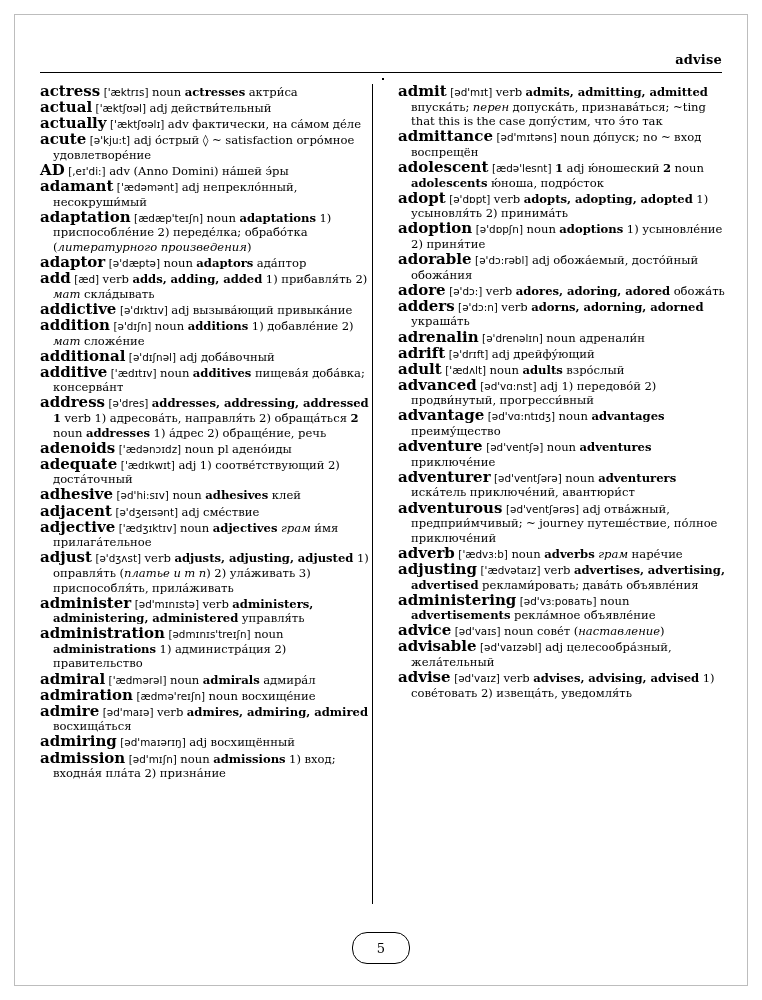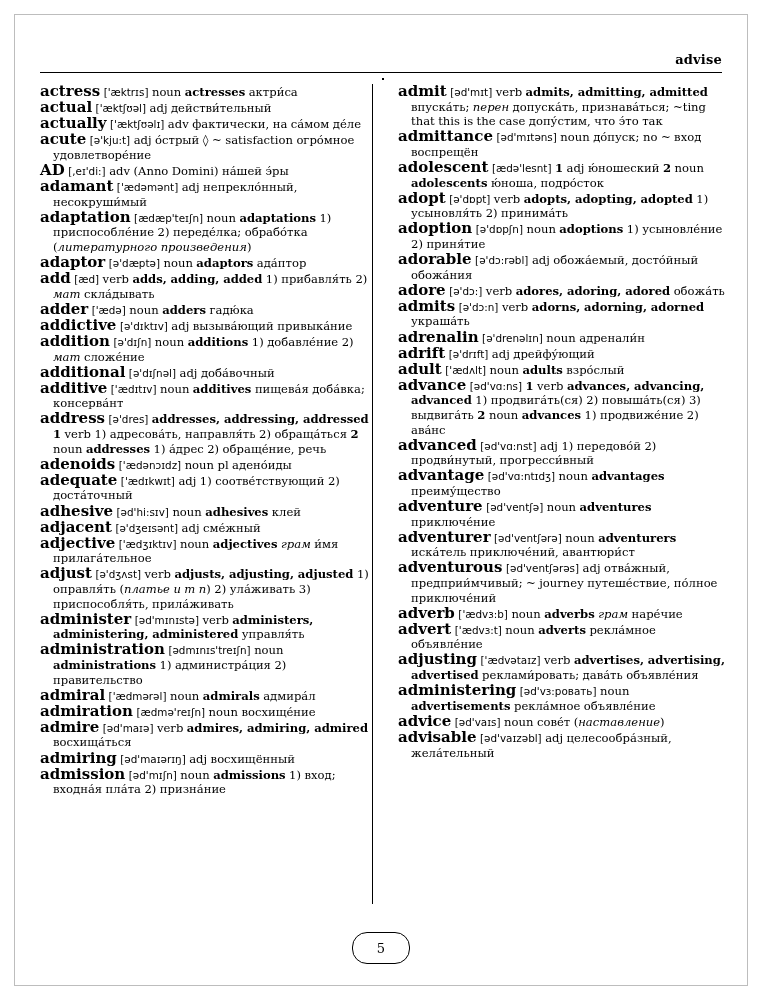--- a/index.html
+++ b/index.html
@@ -133,63 +133,61 @@
     <div class="col left" id="col-left">
         <p class="entry"><span class="hw">actress</span> <span class="ipa">['æktrɪs]</span><span class="body"> noun <b>actresses</b> актри́са</span></p>
         <p class="entry"><span class="hw">actual</span> <span class="ipa">['æktʃʊəl]</span><span class="body"> adj действи́тельный</span></p>
         <p class="entry"><span class="hw">actually</span> <span class="ipa">['æktʃʊəlɪ]</span><span class="body"> adv фактически, на са́мом де́ле</span></p>
         <p class="entry"><span class="hw">acute</span> <span class="ipa">[ə'kju:t]</span><span class="body"> adj о́стрый ◊ ~ satisfaction огро́мное удовлетворе́ние</span></p>
         <p class="entry"><span class="hw">AD</span> <span class="ipa">[,eɪ'di:]</span><span class="body"> adv (Anno Domini) на́шей э́ры</span></p>
         <p class="entry"><span class="hw">adamant</span> <span class="ipa">['ædəmənt]</span><span class="body"> adj непрекло́нный, несокруши́мый</span></p>
         <p class="entry"><span class="hw">adaptation</span> <span class="ipa">[ædæp'teɪʃn]</span><span class="body"> noun <b>adaptations</b> 1) приспособле́ние 2) переде́лка; обрабо́тка (<i>литературного произведения</i>)</span></p>
         <p class="entry"><span class="hw">adaptor</span> <span class="ipa">[ə'dæptə]</span><span class="body"> noun <b>adaptors</b> ада́птор</span></p>
         <p class="entry"><span class="hw">add</span> <span class="ipa">[æd]</span><span class="body"> verb <b>adds, adding, added</b> 1) прибавля́ть 2) <i>мат</i> скла́дывать</span></p>
-        <p class="entry"><span class="hw">adder</span> <span class="ipa">['ædə]</span><span class="body"> noun <b>adders</b> гадю́ка</span></p>
         <p class="entry"><span class="hw">addictive</span> <span class="ipa">[ə'dɪktɪv]</span><span class="body"> adj вызыва́ющий привыка́ние</span></p>
         <p class="entry"><span class="hw">addition</span> <span class="ipa">[ə'dɪʃn]</span><span class="body"> noun <b>additions</b> 1) добавле́ние 2) <i>мат</i> сложе́ние</span></p>
         <p class="entry"><span class="hw">additional</span> <span class="ipa">[ə'dɪʃnəl]</span><span class="body"> adj доба́вочный</span></p>
         <p class="entry"><span class="hw">additive</span> <span class="ipa">['ædɪtɪv]</span><span class="body"> noun <b>additives</b> пищева́я доба́вка; консерва́нт</span></p>
         <p class="entry"><span class="hw">address</span> <span class="ipa">[ə'dres]</span><span class="body"> <b>addresses, addressing, addressed 1</b> verb 1) адресова́ть, направля́ть 2) обраща́ться <b>2</b> noun <b>addresses</b> 1) а́дрес 2) обраще́ние, речь</span></p>
         <p class="entry"><span class="hw">adenoids</span> <span class="ipa">['ædənɔɪdz]</span><span class="body"> noun pl адено́иды</span></p>
         <p class="entry"><span class="hw">adequate</span> <span class="ipa">['ædɪkwɪt]</span><span class="body"> adj 1) соотве́тствующий 2) доста́точный</span></p>
         <p class="entry"><span class="hw">adhesive</span> <span class="ipa">[əd'hi:sɪv]</span><span class="body"> noun <b>adhesives</b> клей</span></p>
-        <p class="entry"><span class="hw">adjacent</span> <span class="ipa">[ə'dʒeɪsənt]</span><span class="body"> adj сме́жный</span></p>
+        <p class="entry"><span class="hw">adjacent</span> <span class="ipa">[ə'dʒeɪsənt]</span><span class="body"> adj сме́ствие</span></p>
         <p class="entry"><span class="hw">adjective</span> <span class="ipa">['ædʒɪktɪv]</span><span class="body"> noun <b>adjectives</b> <i>грам</i> и́мя прилага́тельное</span></p>
         <p class="entry"><span class="hw">adjust</span> <span class="ipa">[ə'dʒʌst]</span><span class="body"> verb <b>adjusts, adjusting, adjusted</b> 1) оправля́ть (<i>платье и т п</i>) 2) ула́живать 3) приспособля́ть, прила́живать</span></p>
         <p class="entry"><span class="hw">administer</span> <span class="ipa">[əd'mɪnɪstə]</span><span class="body"> verb <b>administers, administering, administered</b> управля́ть</span></p>
         <p class="entry"><span class="hw">administration</span> <span class="ipa">[ədmɪnɪs'treɪʃn]</span><span class="body"> noun <b>administrations</b> 1) администра́ция 2) правительство</span></p>
         <p class="entry"><span class="hw">admiral</span> <span class="ipa">['ædmərəl]</span><span class="body"> noun <b>admirals</b> адмира́л</span></p>
         <p class="entry"><span class="hw">admiration</span> <span class="ipa">[ædmə'reɪʃn]</span><span class="body"> noun восхище́ние</span></p>
         <p class="entry"><span class="hw">admire</span> <span class="ipa">[əd'maɪə]</span><span class="body"> verb <b>admires, admiring, admired</b> восхища́ться</span></p>
         <p class="entry"><span class="hw">admiring</span> <span class="ipa">[əd'maɪərɪŋ]</span><span class="body"> adj восхищённый</span></p>
         <p class="entry"><span class="hw">admission</span> <span class="ipa">[əd'mɪʃn]</span><span class="body"> noun <b>admissions</b> 1) вход; входна́я пла́та 2) призна́ние</span></p>
       </div>
     <div class="col right" id="col-right">
         <p class="entry"><span class="hw">admit</span> <span class="ipa">[əd'mɪt]</span><span class="body"> verb <b>admits, admitting, admitted</b> впуска́ть; <i>перен</i> допуска́ть, признава́ться; ~ting that this is the case допу́стим, что э́то так</span></p>
         <p class="entry"><span class="hw">admittance</span> <span class="ipa">[əd'mɪtəns]</span><span class="body"> noun до́пуск; no ~ вход воспрещён</span></p>
         <p class="entry"><span class="hw">adolescent</span> <span class="ipa">[ædə'lesnt]</span><span class="body"> <b>1</b> adj ю́ношеский <b>2</b> noun <b>adolescents</b> ю́ноша, подро́сток</span></p>
         <p class="entry"><span class="hw">adopt</span> <span class="ipa">[ə'dɒpt]</span><span class="body"> verb <b>adopts, adopting, adopted</b> 1) усыновля́ть 2) принима́ть</span></p>
         <p class="entry"><span class="hw">adoption</span> <span class="ipa">[ə'dɒpʃn]</span><span class="body"> noun <b>adoptions</b> 1) усыновле́ние 2) приня́тие</span></p>
         <p class="entry"><span class="hw">adorable</span> <span class="ipa">[ə'dɔ:rəbl]</span><span class="body"> adj обожа́емый, досто́йный обожа́ния</span></p>
         <p class="entry"><span class="hw">adore</span> <span class="ipa">[ə'dɔ:]</span><span class="body"> verb <b>adores, adoring, adored</b> обожа́ть</span></p>
-        <p class="entry"><span class="hw">admits</span> <span class="ipa">[ə'dɔ:n]</span><span class="body"> verb <b>adorns, adorning, adorned</b> украша́ть</span></p>
+        <p class="entry"><span class="hw">adders</span> <span class="ipa">[ə'dɔ:n]</span><span class="body"> verb <b>adorns, adorning, adorned</b> украша́ть</span></p>
         <p class="entry"><span class="hw">adrenalin</span> <span class="ipa">[ə'drenəlɪn]</span><span class="body"> noun адренали́н</span></p>
         <p class="entry"><span class="hw">adrift</span> <span class="ipa">[ə'drɪft]</span><span class="body"> adj дрейфу́ющий</span></p>
         <p class="entry"><span class="hw">adult</span> <span class="ipa">['ædʌlt]</span><span class="body"> noun <b>adults</b> взро́слый</span></p>
-        <p class="entry"><span class="hw">advance</span> <span class="ipa">[əd'vɑ:ns]</span><span class="body"> <b>1</b> verb <b>advances, advancing, advanced</b> 1) продвига́ть(ся) 2) повыша́ть(ся) 3) выдвига́ть <b>2</b> noun <b>advances</b> 1) продвиже́ние 2) ава́нс</span></p>
         <p class="entry"><span class="hw">advanced</span> <span class="ipa">[əd'vɑ:nst]</span><span class="body"> adj 1) передово́й 2) продви́нутый, прогресси́вный</span></p>
         <p class="entry"><span class="hw">advantage</span> <span class="ipa">[əd'vɑ:ntɪdʒ]</span><span class="body"> noun <b>advantages</b> преиму́щество</span></p>
         <p class="entry"><span class="hw">adventure</span> <span class="ipa">[əd'ventʃə]</span><span class="body"> noun <b>adventures</b> приключе́ние</span></p>
         <p class="entry"><span class="hw">adventurer</span> <span class="ipa">[əd'ventʃərə]</span><span class="body"> noun <b>adventurers</b> иска́тель приключе́ний, авантюри́ст</span></p>
         <p class="entry"><span class="hw">adventurous</span> <span class="ipa">[əd'ventʃərəs]</span><span class="body"> adj отва́жный, предприи́мчивый; ~ journey путеше́ствие, по́лное приключе́ний</span></p>
         <p class="entry"><span class="hw">adverb</span> <span class="ipa">['ædvɜ:b]</span><span class="body"> noun <b>adverbs</b> <i>грам</i> наре́чие</span></p>
-        <p class="entry"><span class="hw">advert</span> <span class="ipa">['ædvɜ:t]</span><span class="body"> noun <b>adverts</b> рекла́мное объявле́ние</span></p>
         <p class="entry"><span class="hw">adjusting</span> <span class="ipa">['ædvətaɪz]</span><span class="body"> verb <b>advertises, advertising, advertised</b> реклами́ровать; дава́ть объявле́ния</span></p>
         <p class="entry"><span class="hw">administering</span> <span class="ipa">[əd'vɜ:ровать]</span><span class="body"> noun <b>advertisements</b> рекла́мное объявле́ние</span></p>
         <p class="entry"><span class="hw">advice</span> <span class="ipa">[əd'vaɪs]</span><span class="body"> noun сове́т (<i>наставление</i>)</span></p>
         <p class="entry"><span class="hw">advisable</span> <span class="ipa">[əd'vaɪzəbl]</span><span class="body"> adj целесообра́зный, жела́тельный</span></p>
+        <p class="entry"><span class="hw">advise</span> <span class="ipa">[əd'vaɪz]</span><span class="body"> verb <b>advises, advising, advised</b> 1) сове́товать 2) извеща́ть, уведомля́ть</span></p>
       </div>
   </div>
 
   <div class="page-number-box">
     <span>5</span>
   </div>
 </div>
 
 </body></html>

